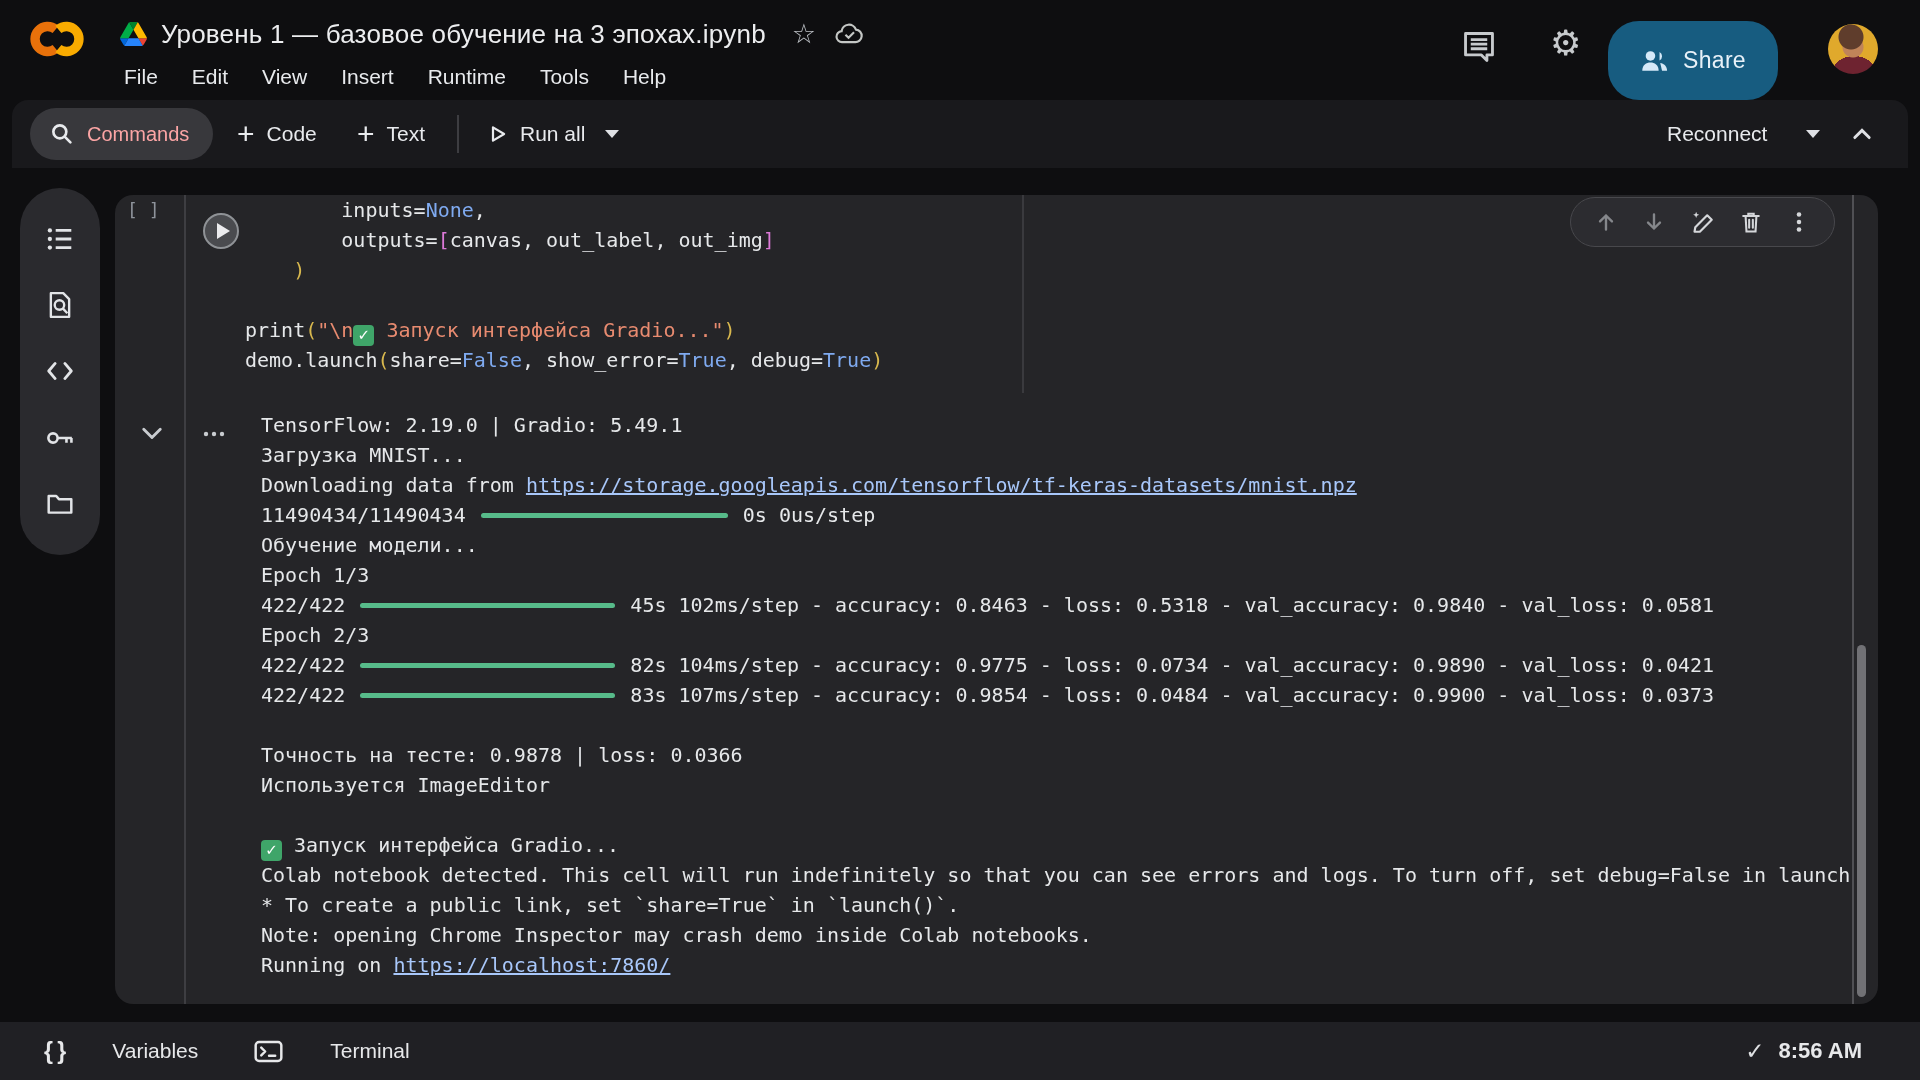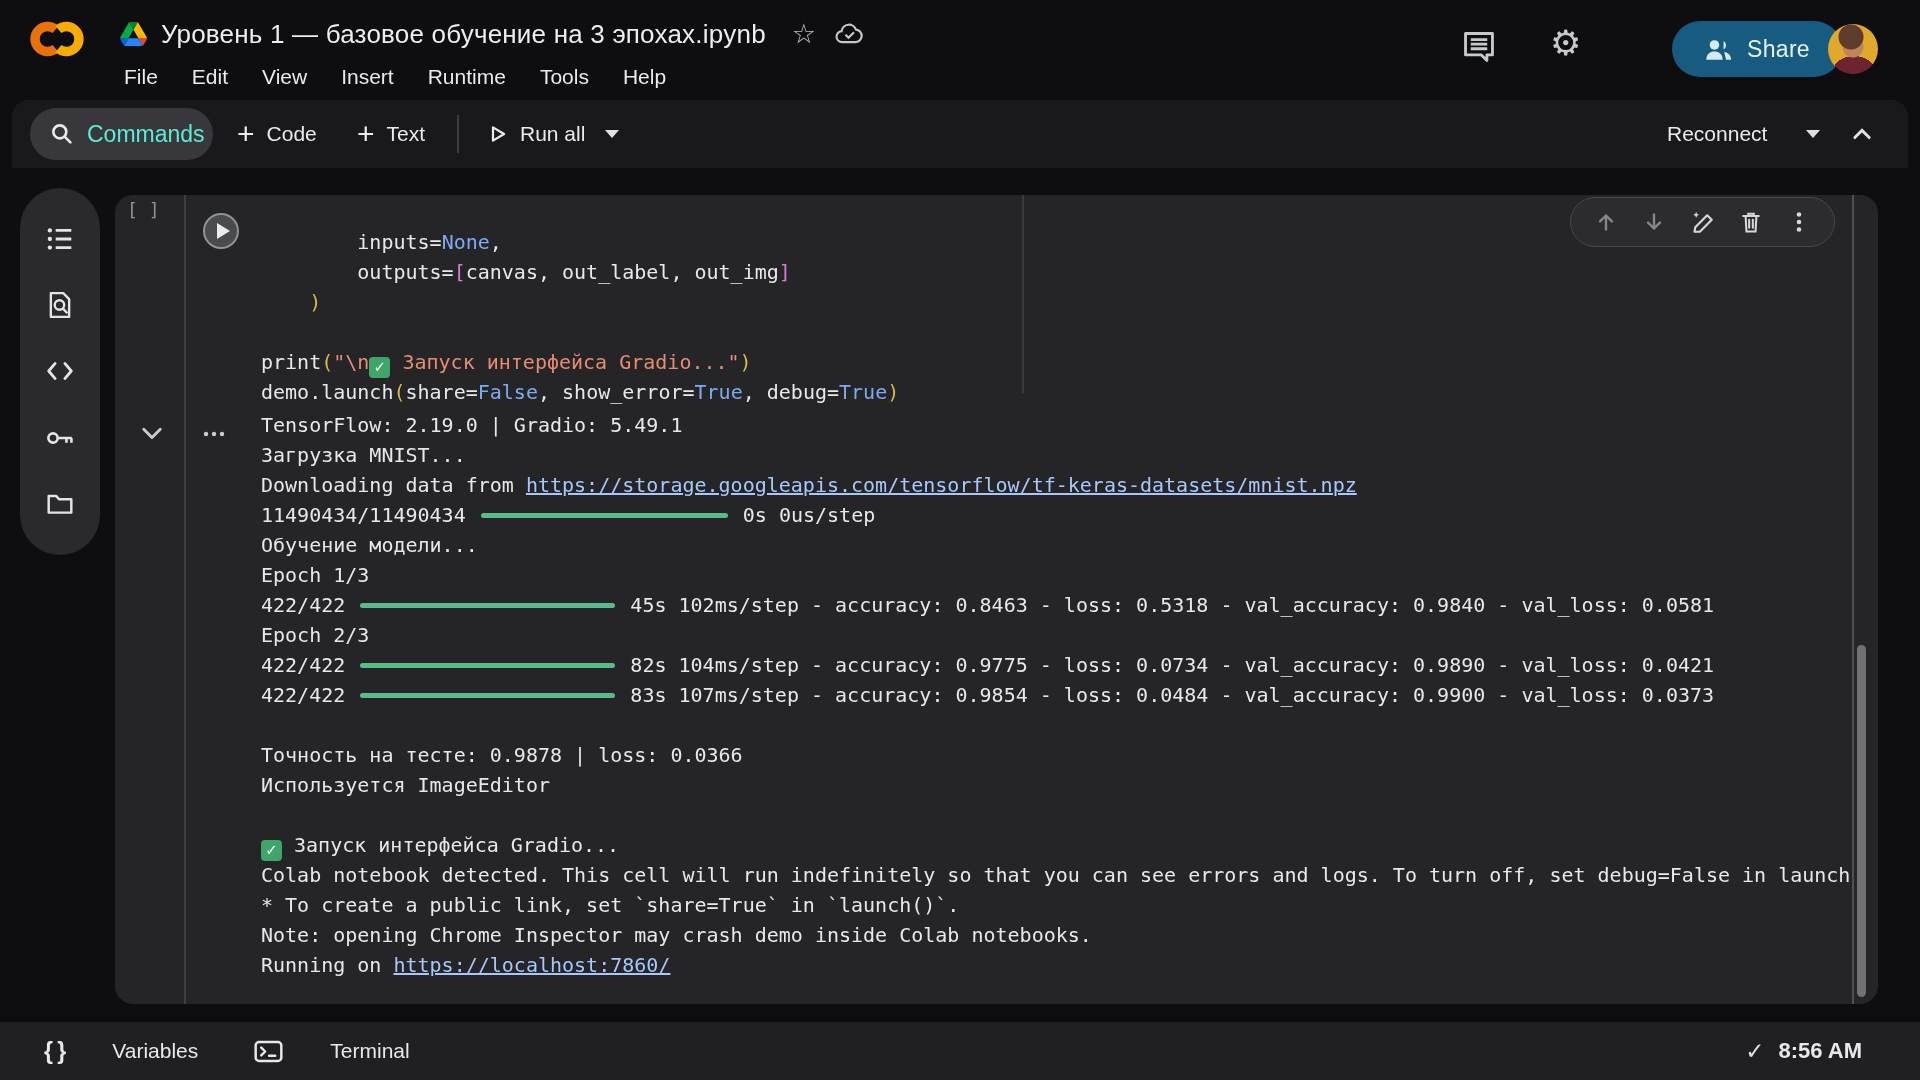--- a/index.html
+++ b/index.html
@@ -18,54 +18,54 @@
   .titlerow{position:absolute;left:120px;top:8px;height:52px;display:flex;align-items:center;}
   .drive{width:27px;height:24px;margin-right:14px;}
   .nbtitle{font-size:26px;color:#ecedef;letter-spacing:.2px;cursor:text;}
   .star{font-size:27px;color:#bdc1c6;margin-left:26px;cursor:pointer;}
   .cloudok{margin-left:18px;cursor:pointer;}
   .menubar{position:absolute;left:122px;top:62px;display:flex;gap:30px;}
   .mi{font-size:21px;color:#e8eaed;cursor:pointer;padding:3px 2px;}
   .hicon{position:absolute;cursor:pointer;color:#c7cacd;}
   .gear{left:1550px;top:24px;font-size:35px;line-height:38px;color:#c7cacd;}
   .comment{left:1460px;top:28px;}
-  .sharebtn{position:absolute;left:1672px;top:21px;width:170px;height:56px;border-radius:31px;
+  .sharebtn{position:absolute;left:1608px;top:21px;width:170px;height:79px;border-radius:31px;
     background:var(--sharebg);display:flex;align-items:center;justify-content:center;gap:13px;cursor:pointer;}
   .sharebtn span{font-size:23px;font-weight:500;color:#e8f1f8;letter-spacing:.3px;}
   .avatar{position:absolute;left:1828px;top:24px;width:50px;height:50px;border-radius:50%;cursor:pointer;
     background:
       radial-gradient(circle at 46% 26%, #5f3d2c 0 12px, rgba(0,0,0,0) 13px),
       radial-gradient(circle at 50% 46%, #c08459 0 10px, rgba(0,0,0,0) 11px),
       radial-gradient(ellipse 21px 15px at 52% 94%, #6e2330 0 99%, rgba(0,0,0,0) 100%),
       #e0a92c;}
 
   
   .toolbarbg{position:absolute;left:12px;top:100px;width:1896px;height:68px;background:#19191c;border-radius:16px 16px 0 0;}
   .cmdpill{position:absolute;left:30px;top:108px;width:183px;height:52px;border-radius:26px;background:#38383c;
     display:flex;align-items:center;gap:13px;padding-left:20px;cursor:pointer;}
-  .cmdpill span{font-size:23px;font-weight:500;color:#5eead4;}
+  .cmdpill span{font-size:20px;font-weight:500;color:#fca5a5;}
   .tbtn{position:absolute;top:108px;height:52px;display:flex;align-items:center;gap:12px;cursor:pointer;}
   .tbtn .lbl{font-size:21px;font-weight:500;color:#e8eaed;}
   .plus{font-size:30px;font-weight:400;color:#e8eaed;line-height:30px;}
   .tsep{position:absolute;left:457px;top:115px;width:2px;height:38px;background:#3d3d41;}
   .caret{width:0;height:0;border-left:7px solid transparent;border-right:7px solid transparent;border-top:8px solid #dfe1e5;}
 
   
   .sidebar{position:absolute;left:20px;top:188px;width:80px;height:367px;border-radius:40px;background:#2a2a2e;
     display:flex;flex-direction:column;align-items:center;justify-content:space-evenly;}
   .sicon{width:30px;height:30px;color:#e2e4e7;cursor:pointer;display:flex;align-items:center;justify-content:center;}
 
   
   .panel{position:absolute;left:115px;top:195px;width:1763px;height:809px;background:#252528;border-radius:18px;overflow:hidden;}
   .cellborder{position:absolute;left:69px;top:0;width:2px;height:809px;background:#3e3e42;}
   .exec{position:absolute;left:12px;top:4px;font-family:"DejaVu Sans Mono",monospace;font-size:18px;color:#8e939b;cursor:pointer;}
   .runbtn{position:absolute;left:88px;top:18px;width:36px;height:36px;border-radius:50%;background:#4a4b4f;
     border:2px solid #8f9296;cursor:pointer;}
   .runbtn::after{content:"";position:absolute;left:12px;top:8px;border-top:8px solid transparent;border-bottom:8px solid transparent;border-left:13px solid #ececee;}
-  .codeblock{position:absolute;left:146px;top:0;cursor:text;margin-top:32px;}
+  .codeblock{position:absolute;left:130px;top:0;cursor:text;}
   .cl{height:30px;line-height:30px;white-space:pre;font-family:"DejaVu Sans Mono",monospace;font-size:20px;color:#e6e8ea;}
   .tk-pl{color:#e6e8ea;} .tk-kw{color:var(--kw);} .tk-br{color:var(--bracket);}
   .tk-pa{color:var(--paren);} .tk-st{color:var(--str);}
   .ckbox{display:inline-block;width:21px;height:21px;border-radius:4px;background:#3fa569;color:#fff;
     font-size:15px;font-weight:bold;text-align:center;line-height:21px;vertical-align:-3px;font-family:"DejaVu Sans",sans-serif;}
   .divline{position:absolute;left:907px;top:0;width:2px;height:198px;background:#3a3a3e;}
   .celltools{position:absolute;left:1455px;top:2px;width:265px;height:50px;border-radius:25px;background:#2c2c30;
     border:1px solid #48484c;display:flex;align-items:center;justify-content:space-evenly;}
   .ct{width:26px;height:26px;color:#d5d7da;cursor:pointer;}
   .ct.dim{color:#85878b;}

